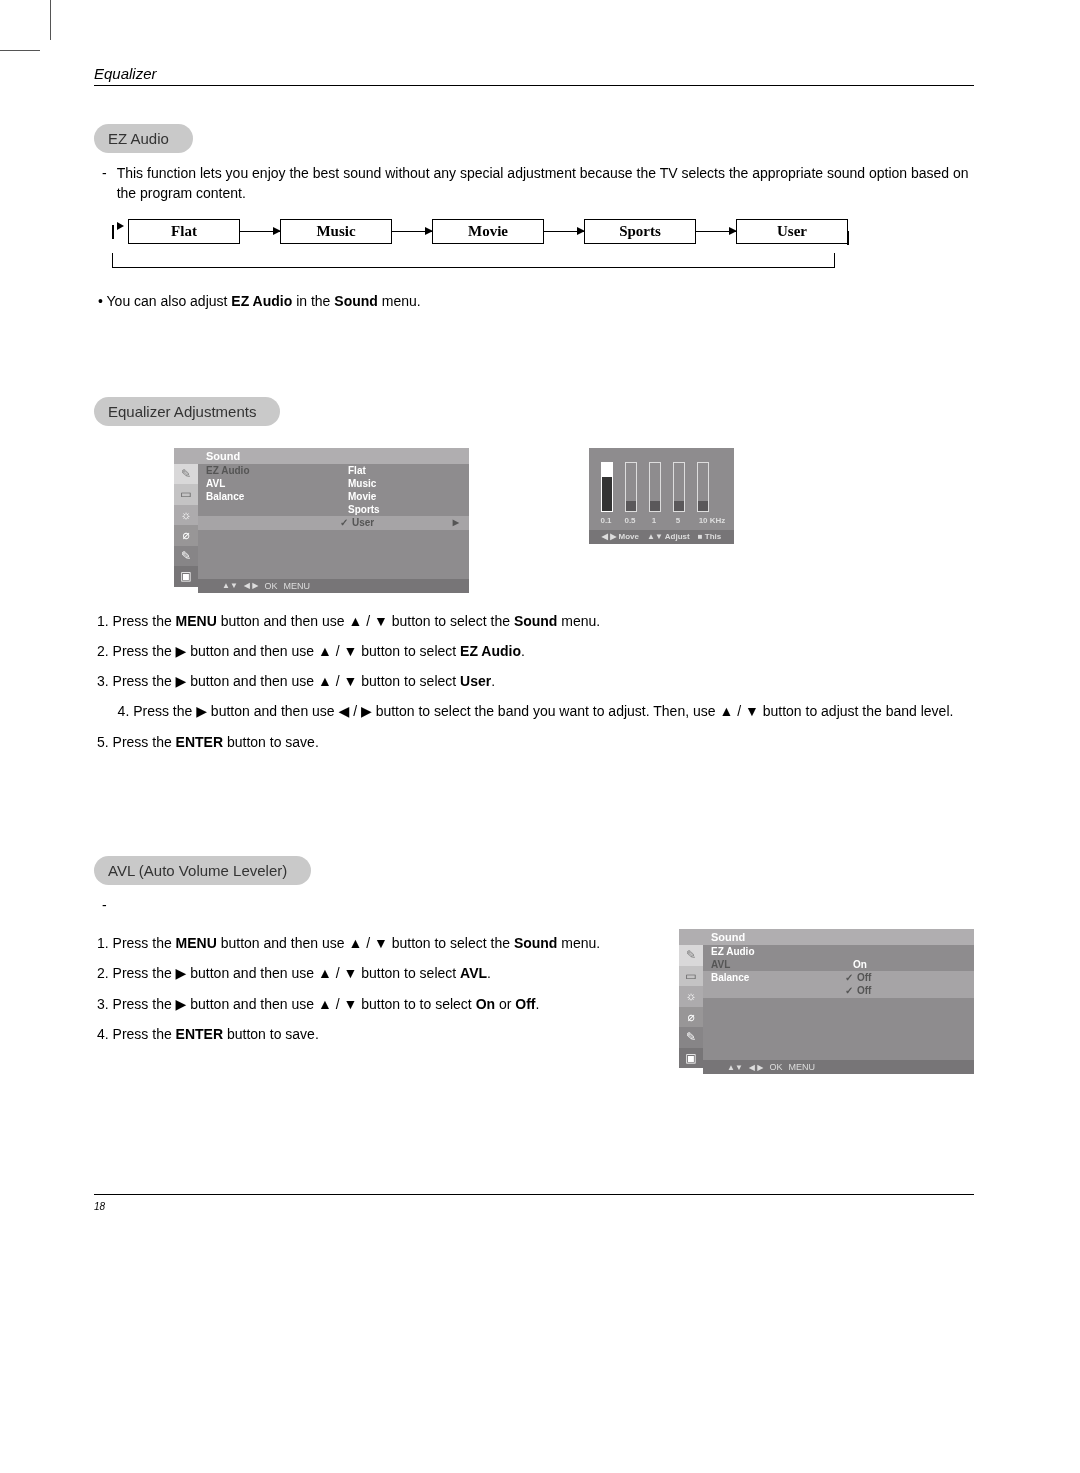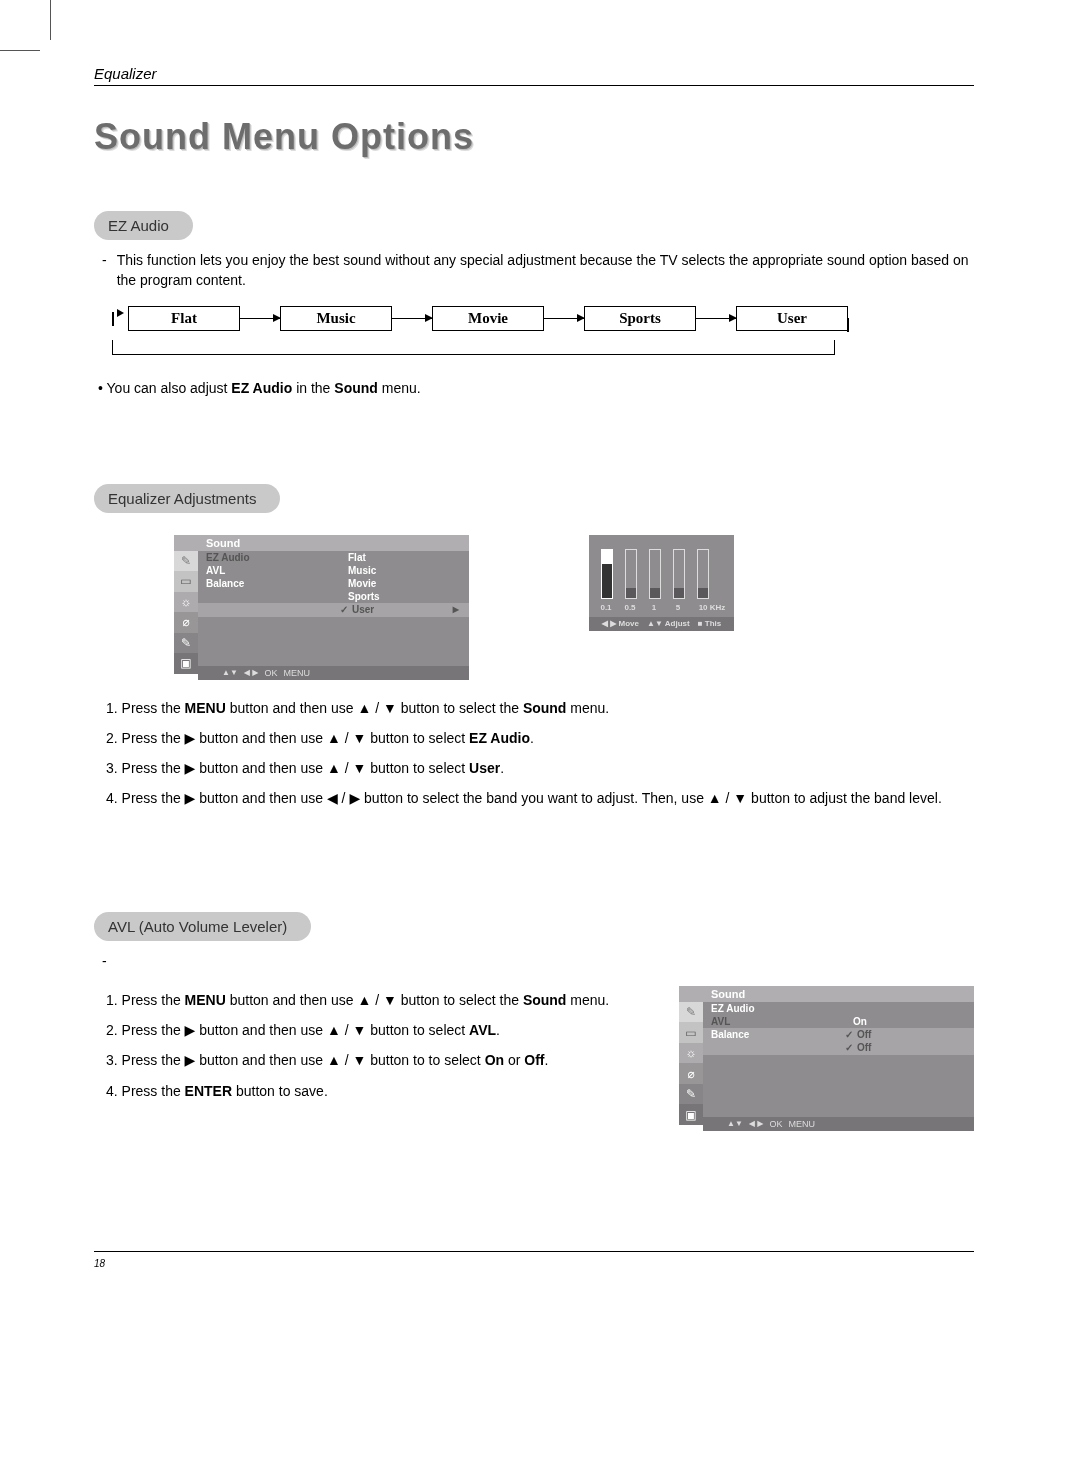--- a/index.html
+++ b/index.html
@@ -117,37 +117,36 @@
   .eq-bars{display:flex;gap:12px;padding:8px 0 0 12px;height:56px;align-items:flex-end;}
   .eq-bar{width:10px;height:48px;border:1.5px solid #ddd;background:transparent;position:relative;}
   .eq-bar .fill{position:absolute;bottom:0;left:0;right:0;background:#5a585a;}
   .eq-labels{display:flex;gap:10px;padding:4px 0 0 10px;font-size:8px;color:#ddd;}
   .eq-labels span{width:14px;text-align:center;}
   .eq-footer{position:absolute;left:0;right:0;bottom:0;height:14px;background:#777577;display:flex;align-items:center;justify-content:center;gap:8px;font-size:8px;color:#ddd;}
   .page-num{position:absolute;left:0;bottom:-24px;font-style:italic;font-size:10px;}
   .bottom-rule{border-top:1px solid #000;margin-top:60px;}
   b{font-weight:bold;}
   .sym{font-family:Arial;}
-  .instr-block{margin-left:12px;}
+  .instr-block{margin-left:3px;}
   .avl-shot-wrap{float:right;margin: -4px 0 0 14px;}
   .clear{clear:both;}
 </style>
 </head>
 <body>
 
 <div class="crop-marks">
   <div class="v"></div>
     <div class="h"></div>
 </div>
 
 <div class="page">
 
   <div class="section-header">Equalizer</div>
 
-  <div class="title">Sound Menu Options</div>
 
   
   <div class="pill">EZ Audio</div>
   <div class="body-text">
     <div class="dash-row">
         <span>-</span>
       <span>This function lets you enjoy the best sound without any special adjustment because the TV selects the appropriate sound option based on the program content.</span>
     </div>
   </div>
 
@@ -253,21 +252,22 @@
         <span><span class="arrow-glyph">▲▼</span> <span>Adjust</span></span>
         <span><span class="arrow-glyph">■</span> <span>This</span></span>
       </div>
     </div>
   </div>
 
   <div class="body-text instr-block">
     <div class="num-row"><span>1. Press the </span><b>MENU</b><span> button and then use </span><span class="sym">▲</span><span> / </span><span class="sym">▼</span><span> button to select the </span><b>Sound</b><span> menu.</span></div>
     <div class="num-row"><span>2. Press the </span><span class="sym">▶</span><span> button and then use </span><span class="sym">▲</span><span> / </span><span class="sym">▼</span><span> button to select </span><b>EZ Audio</b><span>.</span></div>
     <div class="num-row"><span>3. Press the </span><span class="sym">▶</span><span> button and then use </span><span class="sym">▲</span><span> / </span><span class="sym">▼</span><span> button to select </span><b>User</b><span>.</span></div>
-    <div class="num-row" style="line-height:1.5;"><span>4. Press the </span><span class="sym">▶</span><span> button and then use </span><span class="sym">◀</span><span> / </span><span class="sym">▶</span><span> button to select the band you want to adjust. Then, use </span><span class="sym">▲</span><span> / </span><span class="sym">▼</span><span> button to adjust the band level.</span></div>
+    <div class="num-row" style="line-height:1.5;text-align:center;"><span>4. Press the </span><span class="sym">▶</span><span> button and then use </span><span class="sym">◀</span><span> / </span><span class="sym">▶</span><span> button to select the band you want to adjust. Then, use </span><span class="sym">▲</span><span> / </span><span class="sym">▼</span><span> button to adjust the band level.</span></div>
+    <div class="num-row"><span>5. Press the </span><b>ENTER</b><span> button to save.</span></div>
   </div>
 
   
   <div style="height:85px;"></div>
   <div class="pill">AVL (Auto Volume Leveler)</div>
 
   <div class="body-text">
     <div class="dash-row">
         <span>-</span>
       </div>

